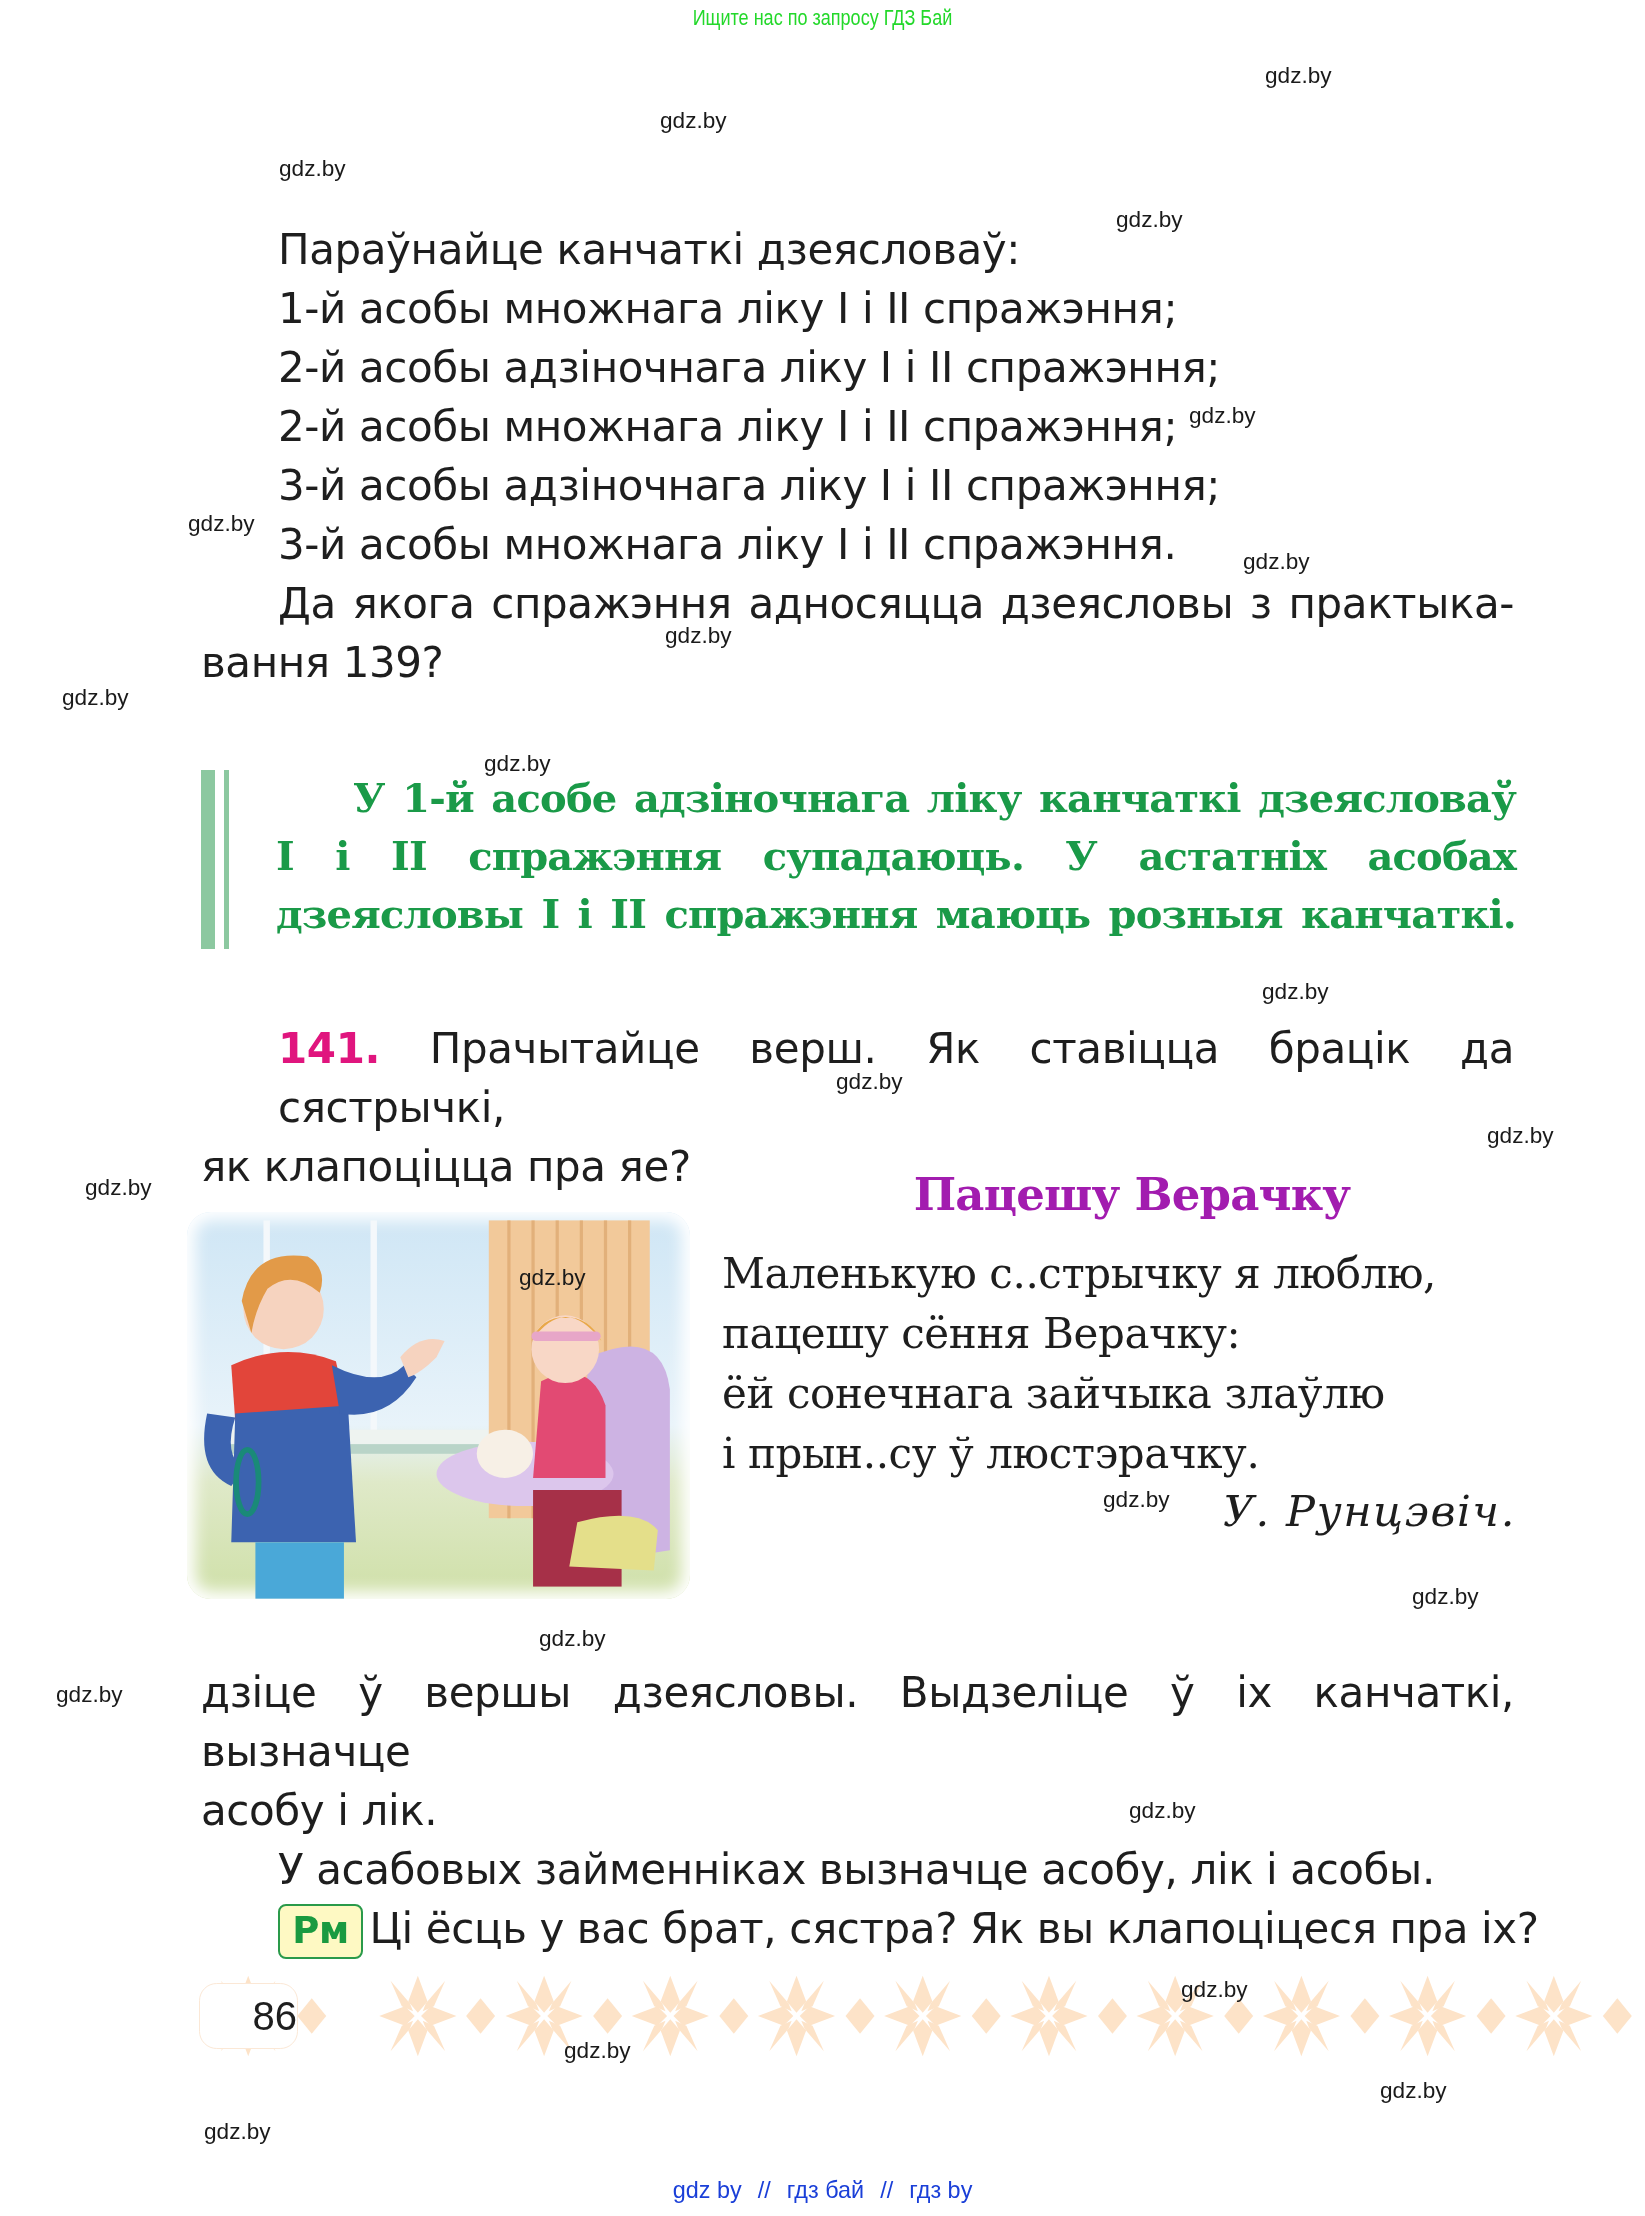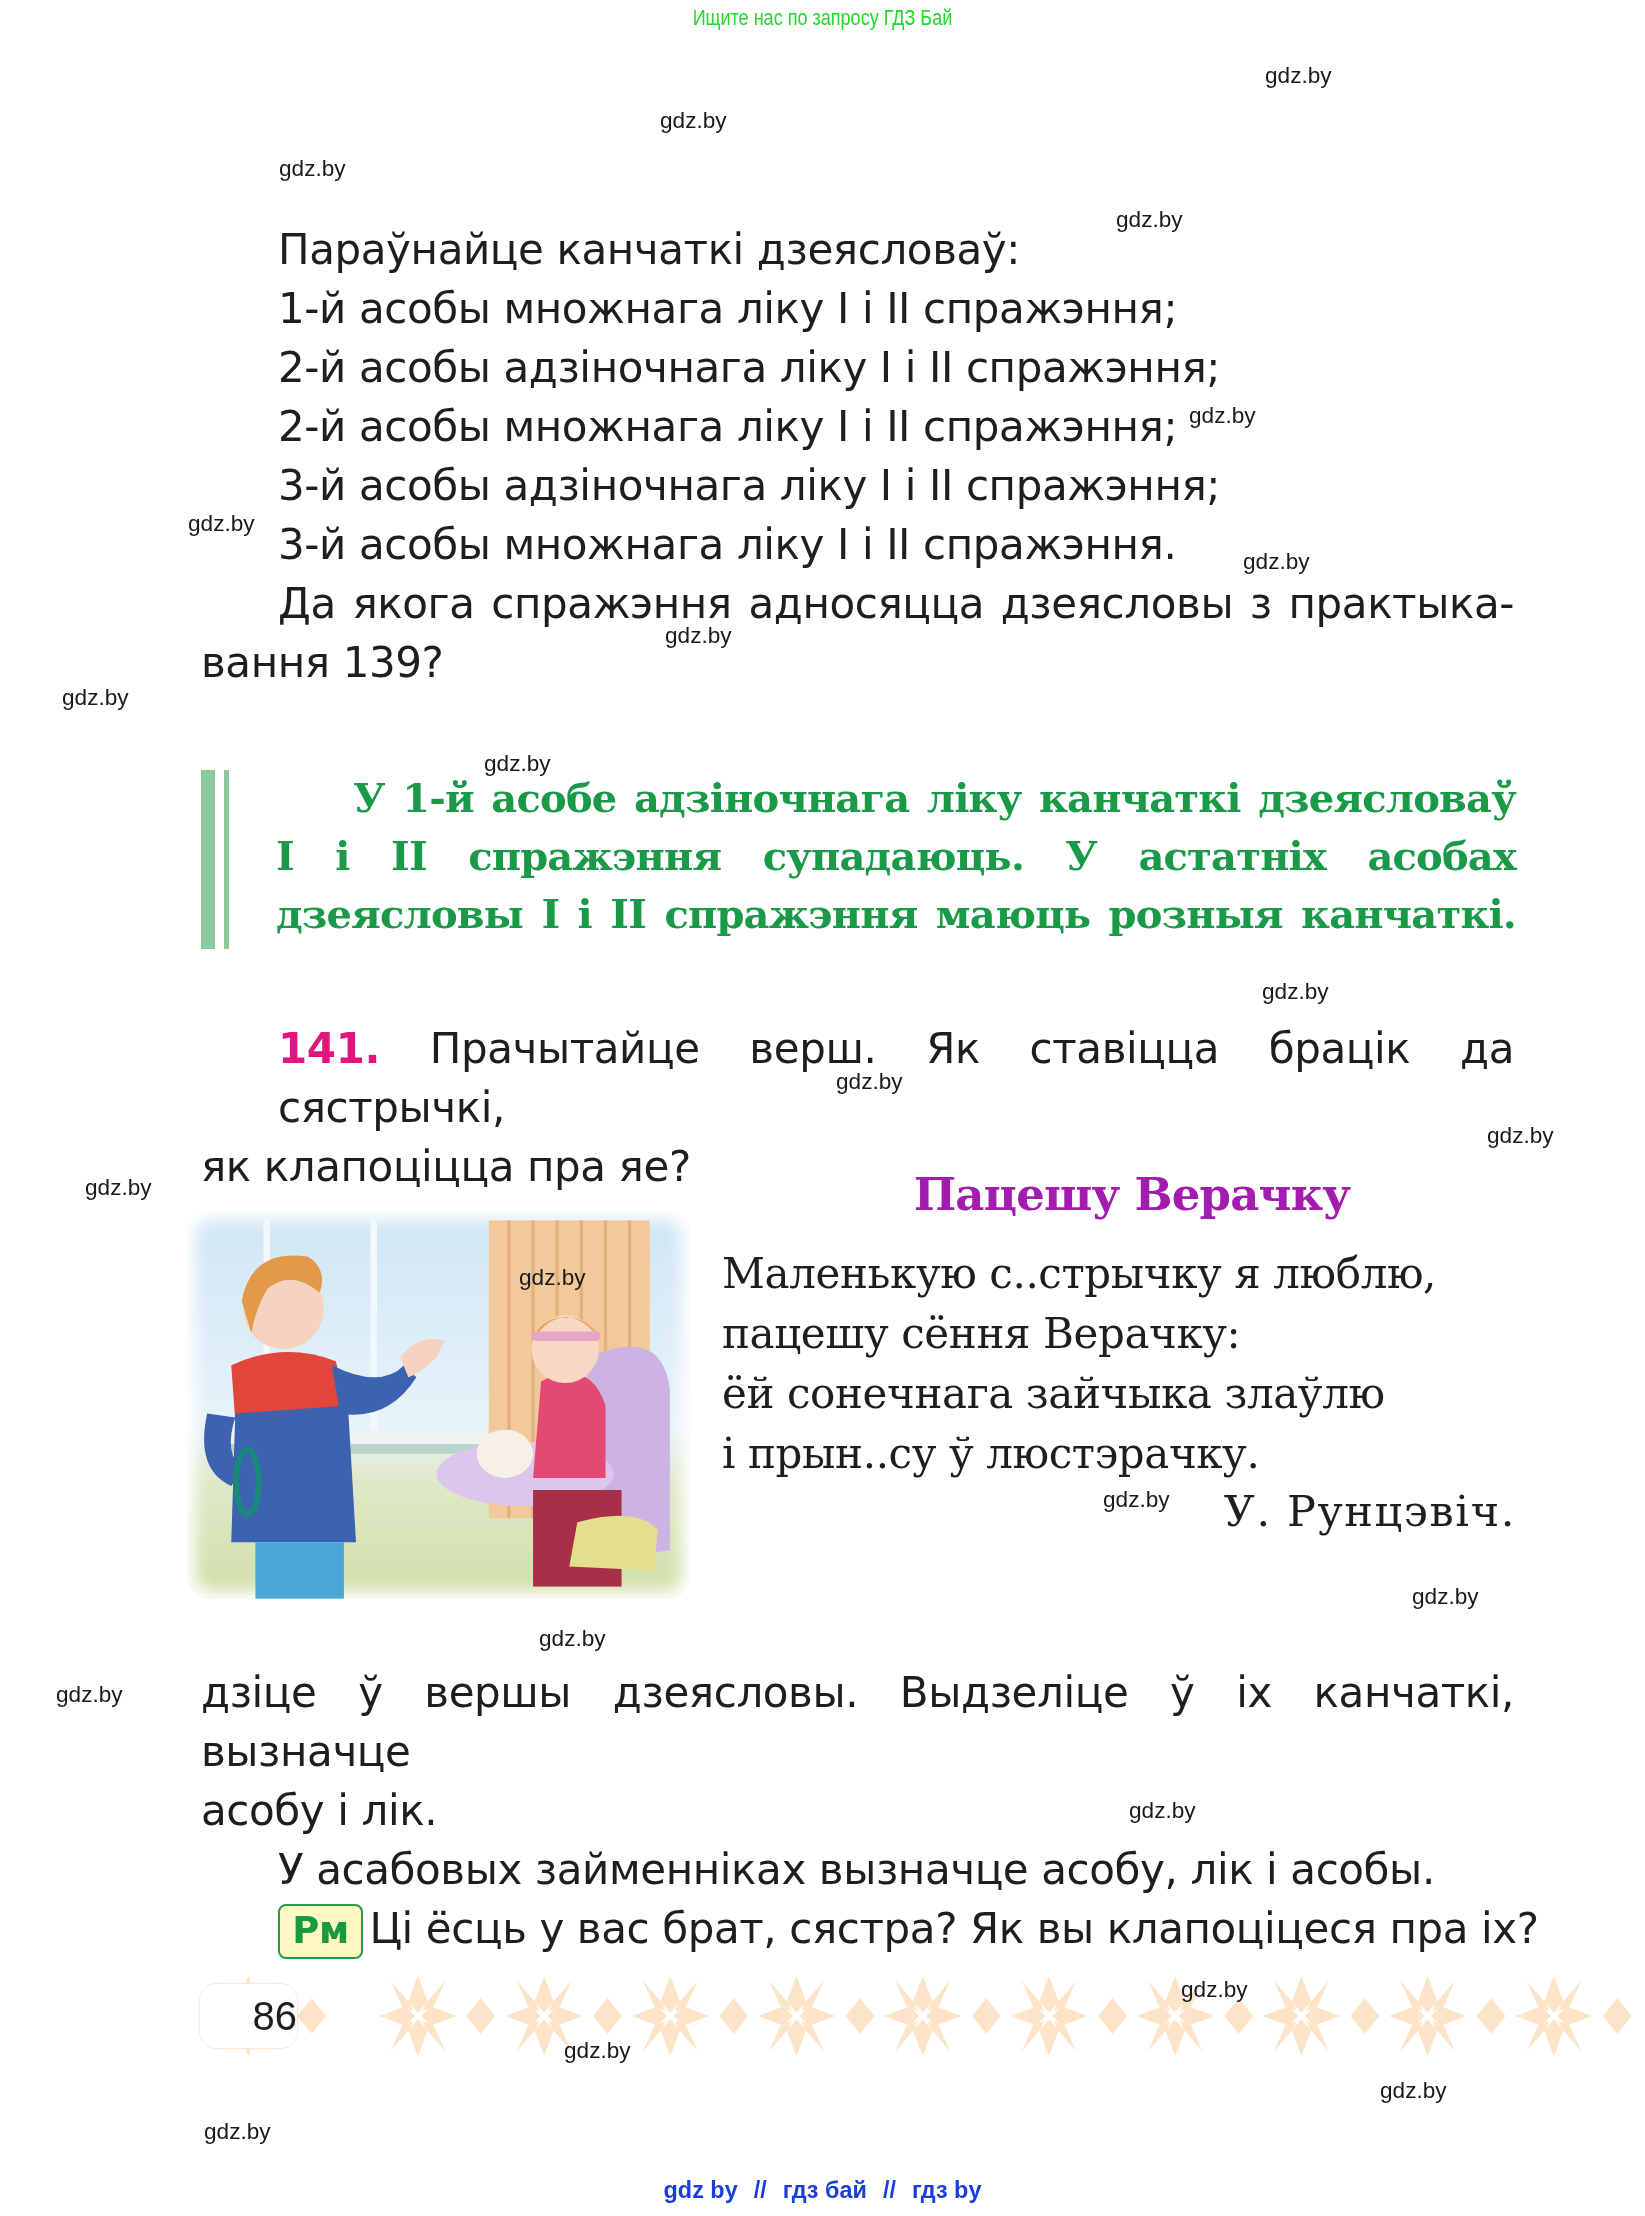--- a/index.html
+++ b/index.html
@@ -44,41 +44,41 @@
     font-family:"DejaVu Serif", serif; font-weight:bold; font-size:45px; color:#a21caf;
     letter-spacing:-0.8px;
   }
   .poem {
     position:absolute; left:722px; top:1244px;
     font-family:"DejaVu Serif", serif; font-size:42px; line-height:60px; color:#1e1e1e;
     letter-spacing:-0.4px;
   }
   .author {
     position:absolute; right:129px; top:1486px;
-    font-family:"DejaVu Serif", serif; font-size:43px; color:#1e1e1e;
+    font-family:"DejaVu Serif", serif; font-style:italic; font-size:43px; color:#1e1e1e;
     letter-spacing:1.6px;
   }
   .rm-badge {
     display:inline-block; width:85px; height:55px; box-sizing:border-box;
     border:2.4px solid #2a9a4a; border-radius:8px; background:#fef9c3;
     color:#1a9a40; font-weight:bold; font-size:37px; line-height:50px;
     text-align:center; vertical-align:middle; margin-right:6.4px; font-family:"DejaVu Sans", sans-serif;
   }
   .ornament { position:absolute; left:145px; top:1975px; width:1500px; height:82px; }
   .page-num {
     position:absolute; left:199px; top:1983px; width:97px; height:64px;
     border-radius:17.7px; background:#ffffff; border:1.6px solid #fbe8d6;
     font-family:"Liberation Sans", sans-serif; font-size:40px; color:#1e1e1e;
     text-align:right; line-height:64px; z-index:3;
   }
   .footer {
     position:absolute; left:0; width:1645px; top:2177px; text-align:center;
     font-family:"Liberation Sans", sans-serif; font-size:23.4px; color:#1a3fd8;
   }
-  .footer span { margin:0 4.8px;font-weight:bold; }
+  .footer span { margin:0 4.8px; }
 </style>
 </head>
 <body>
 
 <div class="banner">Ищите нас по запросу ГДЗ Бай</div>
 
 <span class="wm" style="left:1265px;top:63px">gdz.by</span>
 <span class="wm" style="left:660px;top:108px">gdz.by</span>
 <span class="wm" style="left:279px;top:156px">gdz.by</span>
 <span class="wm" style="left:1116px;top:207px">gdz.by</span>

